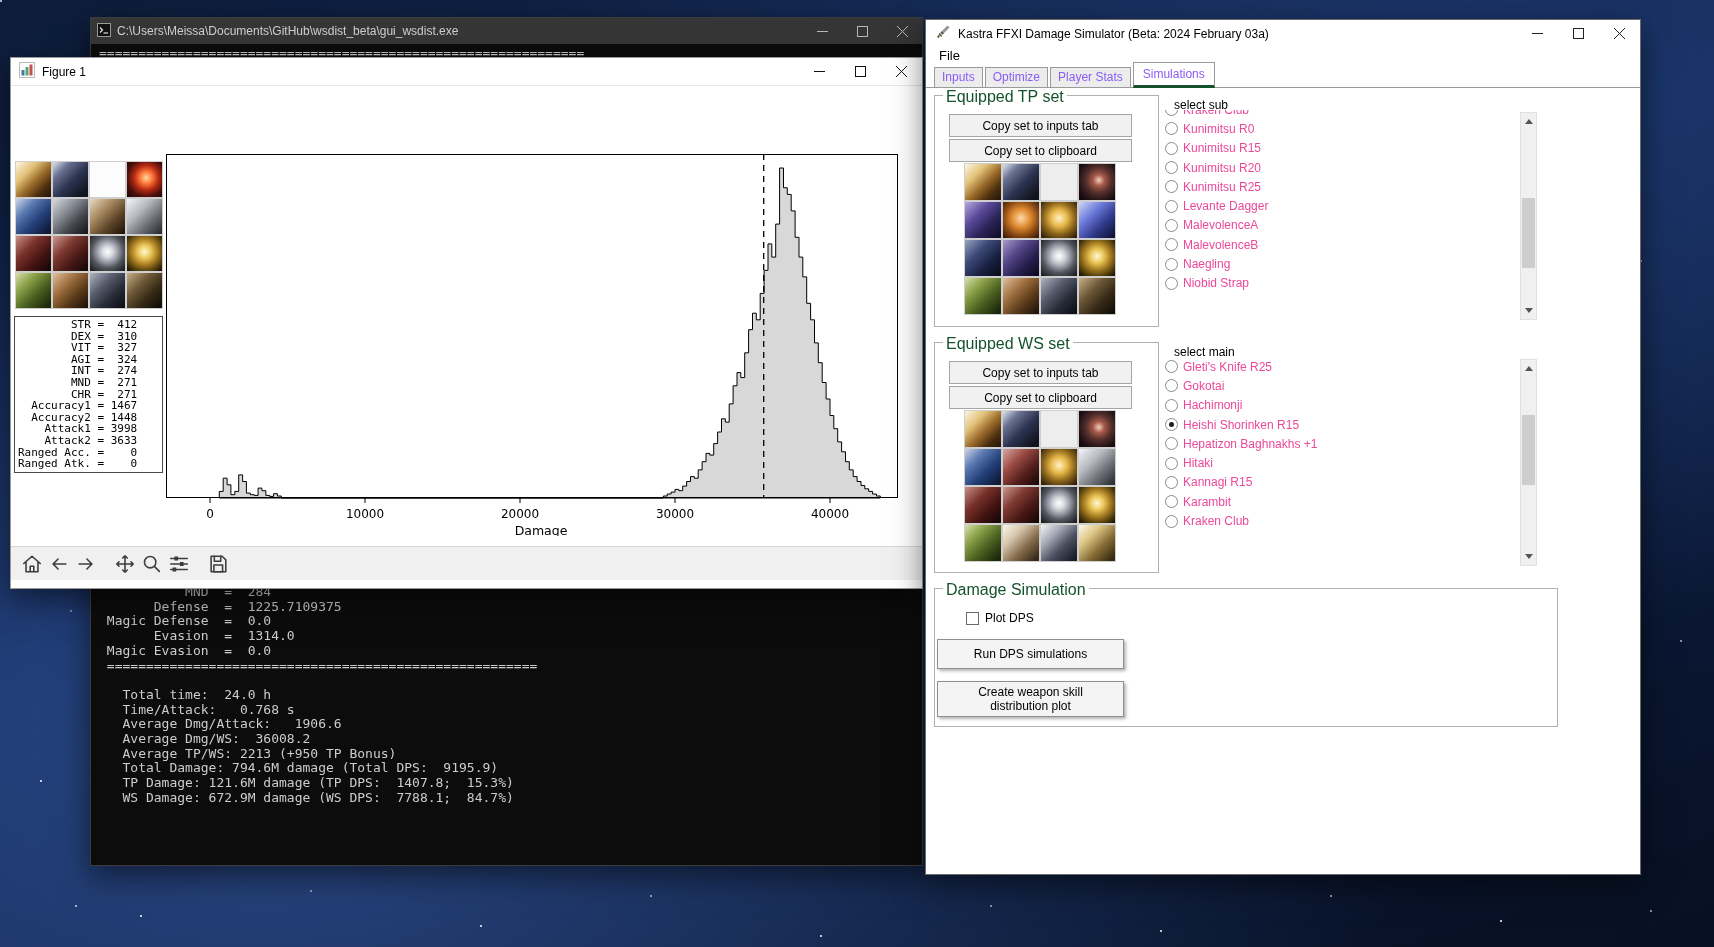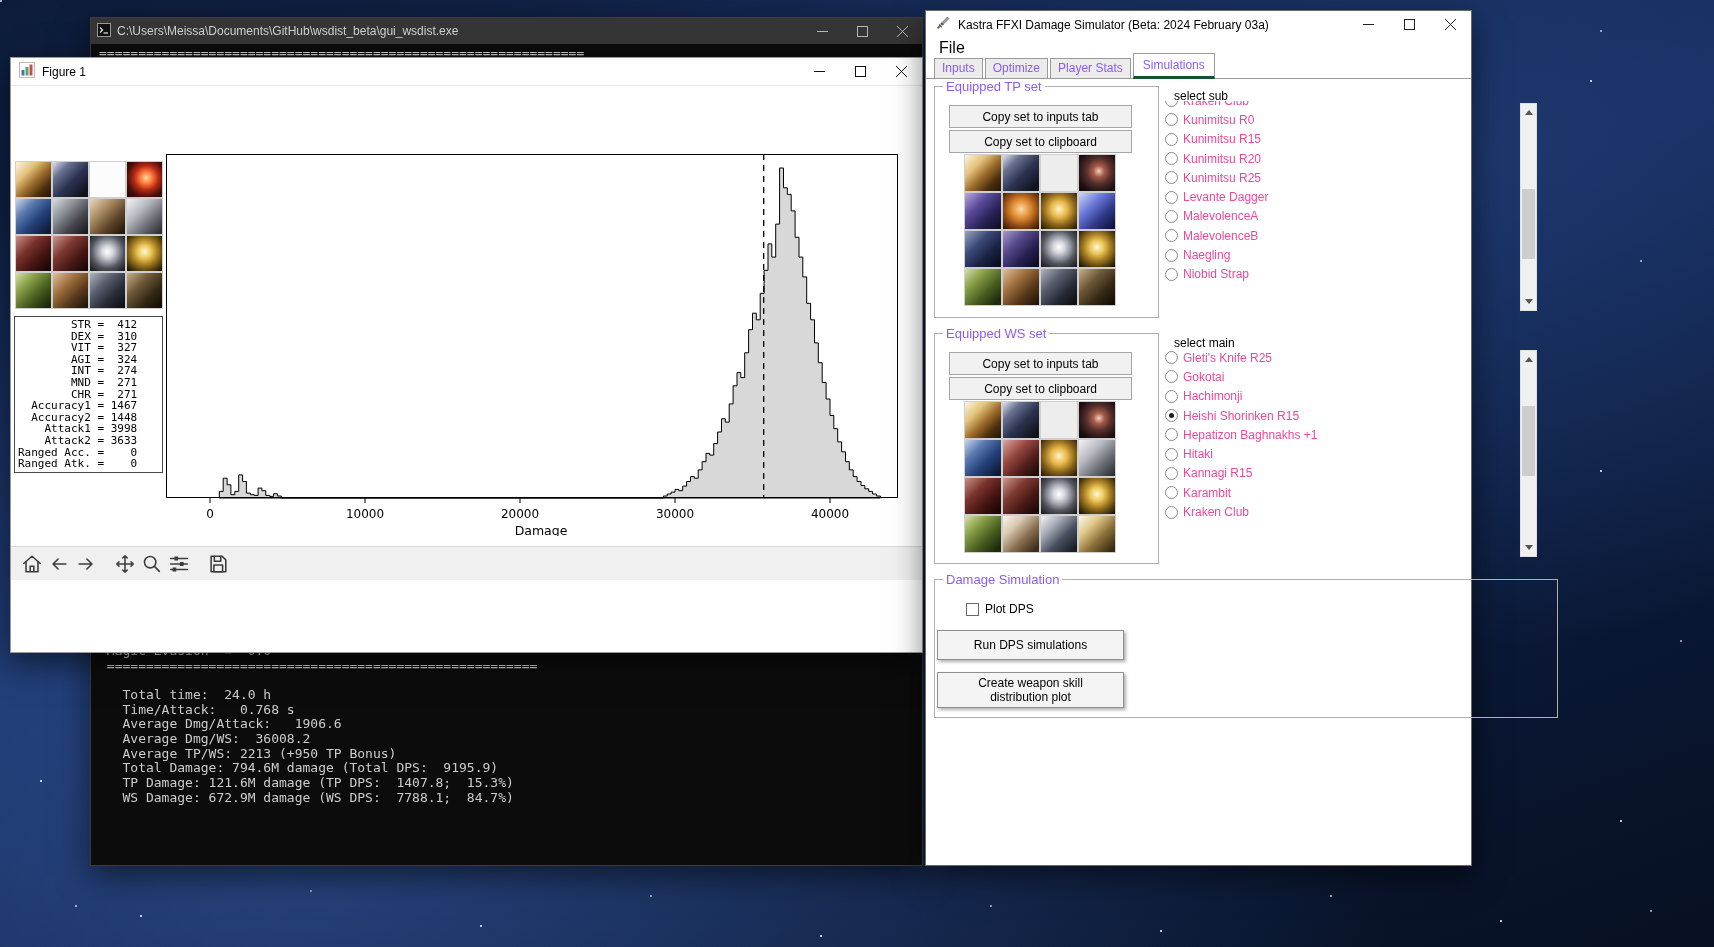--- a/index.html
+++ b/index.html
@@ -23,21 +23,21 @@
   .console-titlebar{height:26px;background:#363636;display:flex;align-items:center;padding-left:6px;color:#cfcfcf;font-size:12px}
   .console-titlebar .title{margin-left:6px;white-space:nowrap;overflow:hidden}
   .console-btns{margin-left:auto;display:flex;height:100%}
   .console-btn{width:40px;height:100%;display:flex;align-items:center;justify-content:center}
   .console-body{position:relative;height:821px;background:#0c0c0c;overflow:hidden}
   .console-body pre{font-family:"DejaVu Sans Mono","Liberation Mono",monospace;font-size:13px;line-height:14.7px;color:#cccccc}
   #console-top-line{position:absolute;left:8px;top:2px}
   #console-output{position:absolute;left:8px;top:541px}
 
   
-  #figure-window{left:10px;top:57px;width:913px;height:596px;z-index:2;background:#fff;border:1px solid #9a9a9a}
+  #figure-window{left:10px;top:57px;width:913px;height:532px;z-index:2;background:#fff;border:1px solid #9a9a9a}
   .fig-titlebar{height:28px;background:#fff;display:flex;align-items:center;padding-left:8px;border-bottom:1px solid #e8e8e8}
   .fig-titlebar .title{margin-left:7px;font-size:12px;color:#000}
   .cap-btns{margin-left:auto;display:flex;height:100%}
   .cap-btn{width:41px;height:100%;display:flex;align-items:center;justify-content:center}
   .fig-content{position:relative;height:460px;background:#fff}
   #fig-summary{position:absolute;left:155px;top:16px;font-family:"DejaVu Sans Mono","Liberation Mono",monospace;font-size:15px;line-height:15.4px;color:#000}
   .gear-grid{display:grid;grid-template-columns:repeat(4,37px);grid-auto-rows:37px}
   #fig-gear{position:absolute;left:4px;top:75px}
   #fig-stats{position:absolute;left:3px;top:230px;width:149px;height:157px;border:1px solid #4a4a4a;padding:2px 3px}
   #fig-stats pre{font-family:"DejaVu Sans Mono","Liberation Mono",monospace;font-size:11px;line-height:11.6px;color:#000}
@@ -72,31 +72,31 @@
   .ic-ring-gold{background:radial-gradient(circle at 50% 45%,#fff8d8 0%,#ecc85a 25%,#a87e22 50%,#54400e 75%,#1c1404 95%)}
   .ic-back-cape{background:linear-gradient(135deg,#d8e0a8 0%,#8aa048 30%,#4a6020 60%,#1c280a 92%)}
   .ic-waist-belt{background:linear-gradient(135deg,#e0c0a0 0%,#a07040 35%,#5a3a1a 65%,#22150a 95%)}
   .ic-waist-light{background:linear-gradient(135deg,#fbf6ec 0%,#d8c8b0 30%,#8a7050 60%,#3a2c1a 92%)}
   .ic-legs-armor{background:linear-gradient(135deg,#b0b4c0 0%,#585e6e 35%,#282c38 65%,#0e1016 95%)}
   .ic-legs-white{background:linear-gradient(135deg,#f4f4f4 0%,#a8acb8 30%,#4a5060 60%,#1a1e28 92%)}
   .ic-feet-boots{background:linear-gradient(135deg,#c8b088 0%,#6e5838 35%,#362a16 65%,#120e06 95%)}
   .ic-feet-gold{background:linear-gradient(135deg,#fdf8e8 0%,#e0c888 30%,#8a7038 60%,#382c10 92%)}
 
   
-  #app-window{left:925px;top:10px;width:547px;height:856px;z-index:3;background:#fff;border:1px solid #6a6a6a}
+  #app-window{left:925px;top:19px;width:716px;height:856px;z-index:3;background:#fff;border:1px solid #6a6a6a}
   .app-titlebar{height:27px;background:#fff;display:flex;align-items:center;padding-left:9px}
   .app-titlebar .title{margin-left:7px;font-size:12px;color:#000;white-space:nowrap}
-  .app-menubar{height:19px;background:#fff;display:flex;align-items:flex-start;padding-left:7px;font-size:16px}
+  .app-menubar{height:19px;background:#fff;display:flex;align-items:flex-start;padding-left:7px;font-size:13px}
   .menu-item{padding:1px 6px}
   .app-tabbar{height:22px;background:#fff;padding-left:8px;border-bottom:1px solid #9a9a9a;display:flex;align-items:flex-end}
   .tab{font-size:12px;background:#ececec;border:1px solid #9a9a9a;border-bottom:none;padding:2px 7px 3px;margin-right:2px;position:relative;color:#8b5cf6}
   .tab.active{background:#fff;padding:4px 9px 4px;margin-bottom:-1px;z-index:2;border-bottom:3px solid #14532d}
   .app-page{position:relative;height:786px;background:#fff;font-size:12px}
   .group{position:absolute;border:1px solid #b0b0b0}
-  .group-label{position:absolute;top:-8px;left:8px;background:#fff;padding:0 3px;font-size:13px;color:#8b5cf6;white-space:nowrap}
+  .group-label{position:absolute;top:-8px;left:8px;background:#fff;padding:0 3px;font-size:16px;color:#14532d;white-space:nowrap}
   .tk-btn{position:absolute;background:#f1f1f1;border:1px solid #a5a5a5;font-size:12px;color:#000;display:flex;align-items:center;justify-content:center;text-align:center}
   .big-btn{background:#f4f4f4;border:1px solid #8f8f8f;box-shadow:2px 2px 3px rgba(0,0,0,.3);white-space:pre-line;line-height:14px}
   .app-grid{position:absolute;display:grid;grid-template-columns:repeat(4,38px);grid-auto-rows:38px}
   .select-label{position:absolute;font-size:12px;color:#000}
   .radio-list{position:absolute;overflow:hidden}
   .radio-item{height:19.3px;display:flex;align-items:center;gap:5px;padding-left:3px}
   .radio{width:13px;height:13px;border-radius:50%;border:1px solid #8a8a8a;background:#fff;flex:0 0 13px;position:relative}
   .radio.checked::after{content:'';position:absolute;left:3px;top:3px;width:5px;height:5px;border-radius:50%;background:#1e1e1e}
   .radio-label{font-size:12px;color:#ec4899;white-space:nowrap}
   .scrollbar{position:absolute;background:#f0f0f0;border:1px solid #e0e0e0}

